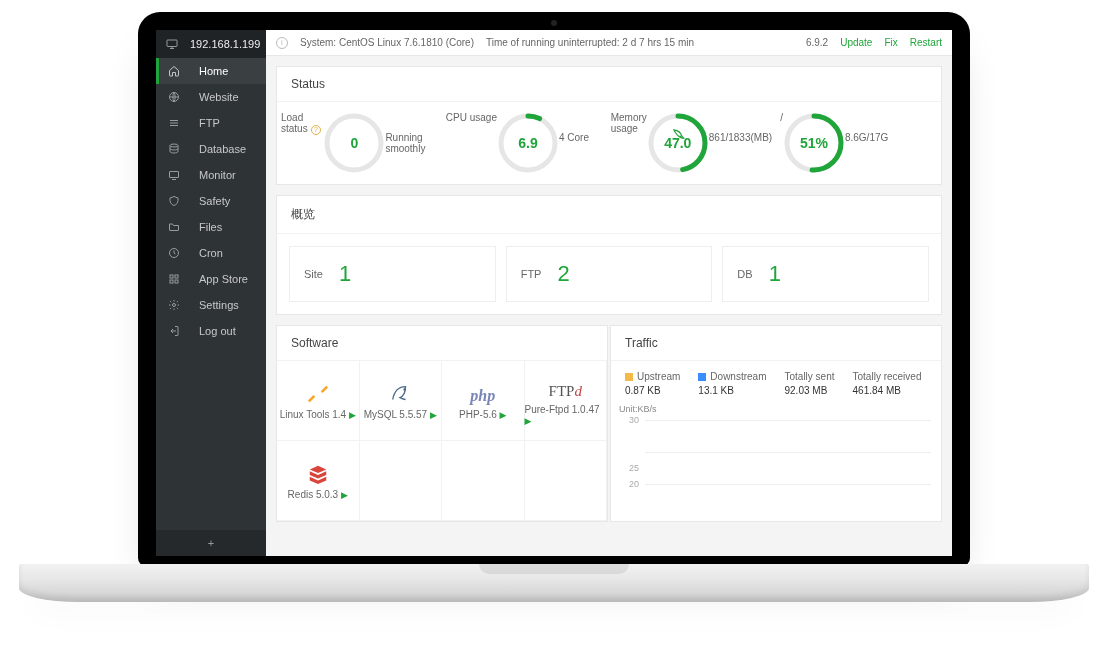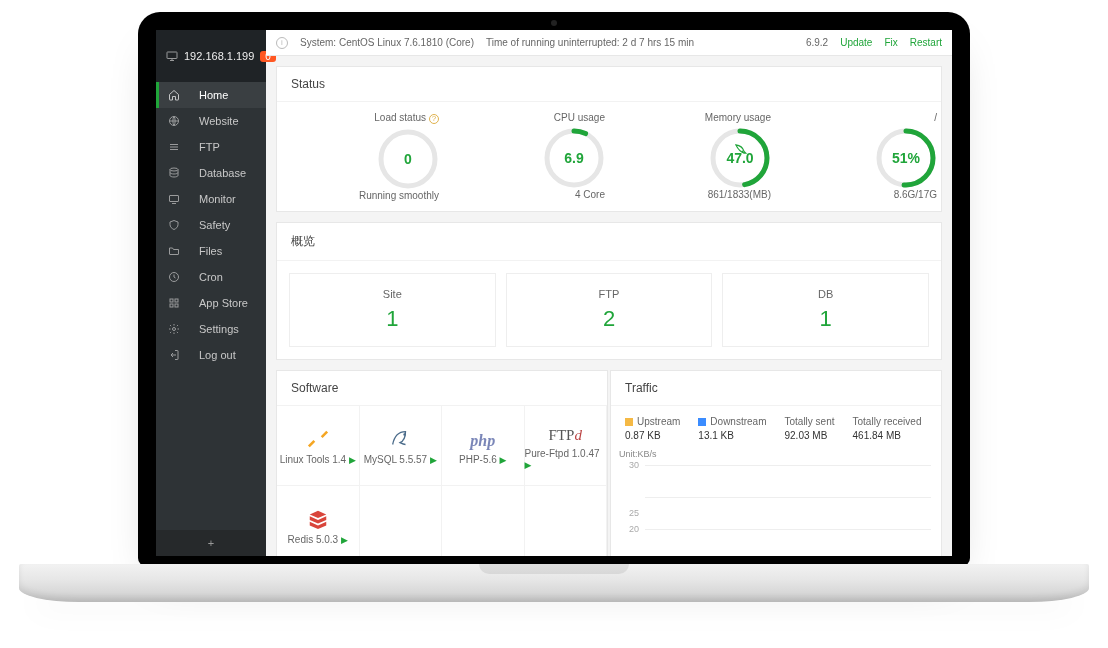--- a/index.html
+++ b/index.html
@@ -38,21 +38,21 @@
     width:150px;height:10px;border-radius:0 0 10px 10px;background:rgba(0,0,0,.08);
   }
 
   .screen{
     width:100%;height:100%;background:var(--lightbg);display:flex;overflow:hidden;
     font-size:11px;color:#333;
   }
 
   
   .sidebar{width:110px;background:var(--dark);color:#c8c8c8;display:flex;flex-direction:column}
-  .sb-top{display:flex;align-items:center;gap:6px;padding:20px 10px;background:#1f2326}
+  .sb-top{display:flex;align-items:center;gap:12px;padding:8px 10px;background:#1f2326}
   .sb-top .ip{color:#eee;font-size:11px;white-space:nowrap}
   .badge-red{background:#ff5722;color:#fff;border-radius:3px;font-size:10px;padding:0 5px}
   .nav{flex:1;overflow:hidden}
   .nav-item{display:flex;align-items:center;gap:19px;padding:7px 12px;cursor:pointer;font-size:11px;color:#c8c8c8}
   .nav-item.active{color:#fff;border-left:3px solid var(--accent);background:#3a3f42;padding-left:9px}
   .nav-icon{width:12px;height:12px;display:inline-flex;align-items:center;justify-content:center;opacity:.7}
   .nav-add{height:26px;background:#26292b;display:flex;align-items:center;justify-content:center;color:#999}
 
   
   .main{flex:1;display:flex;flex-direction:column;min-width:0}
@@ -60,32 +60,32 @@
   .topbar .spacer{flex:1}
   .topbar a,.topbar .link{color:var(--accent);cursor:pointer}
   .tb-icn{width:12px;height:12px;border:1px solid #bbb;border-radius:50%;display:inline-flex;align-items:center;justify-content:center;font-size:8px;color:#bbb}
 
   .content{flex:1;overflow:auto;padding:10px;display:flex;flex-direction:column;gap:10px}
   .panel{background:#fff;border:1px solid var(--panelb)}
   .panel-hdr{padding:10px 14px;font-size:12px;color:#444}
 
   
   .gauges{display:flex;border-top:1px solid #f2f2f2}
-  .gauge{flex:1;display:flex;flex-direction:column;align-items:flex-end;padding:10px 4px;color:var(--muted);font-size:10px}
+  .gauge{flex:1;display:flex;align-items:flex-start;padding:10px 4px;color:var(--muted);font-size:10px}
   .gauge-title{margin-bottom:4px}
   .help{display:inline-flex;width:10px;height:10px;border:1px solid #e0b24d;color:#e0b24d;border-radius:50%;align-items:center;justify-content:center;font-size:8px;margin-left:3px}
   .ring{position:relative;width:62px;height:62px}
   .ring svg{transform:rotate(-90deg)}
   .ring .val{position:absolute;inset:0;display:flex;align-items:center;justify-content:center;font-size:14px;color:var(--accent);font-weight:600}
   .ring .rocket{position:absolute;width:14px;height:14px;left:50%;top:24%;transform:translateX(-50%);color:var(--accent)}
-  .gauge-sub{margin-top:0;color:var(--muted)}
+  .gauge-sub{margin-top:20px;color:var(--muted)}
 
   
   .overview-cards{display:flex;gap:10px;padding:12px;border-top:1px solid #f2f2f2}
-  .ocard{flex:1;border:1px solid #eee;display:flex;flex-direction:column;align-items:center;justify-content:flex-end;padding:14px;gap:6px}
+  .ocard{flex:1;border:1px solid #eee;display:flex;flex-direction:row;align-items:center;justify-content:flex-start;padding:14px;gap:16px}
   .ocard .lbl{color:var(--muted);font-size:11px}
   .ocard .num{color:var(--accent);font-size:22px}
 
   .row2{display:flex;gap:2px}
   .row2>.panel{flex:1;min-width:0}
 
   
   .sw-grid{display:grid;grid-template-columns:repeat(4,1fr);border-top:1px solid #f2f2f2}
   .sw-cell{height:80px;border-right:1px solid #f2f2f2;border-bottom:1px solid #f2f2f2;display:flex;flex-direction:column;align-items:center;justify-content:center;gap:4px;font-size:10px;color:var(--muted);cursor:pointer}
   .sw-cell .ic{height:24px;display:flex;align-items:flex-end}

